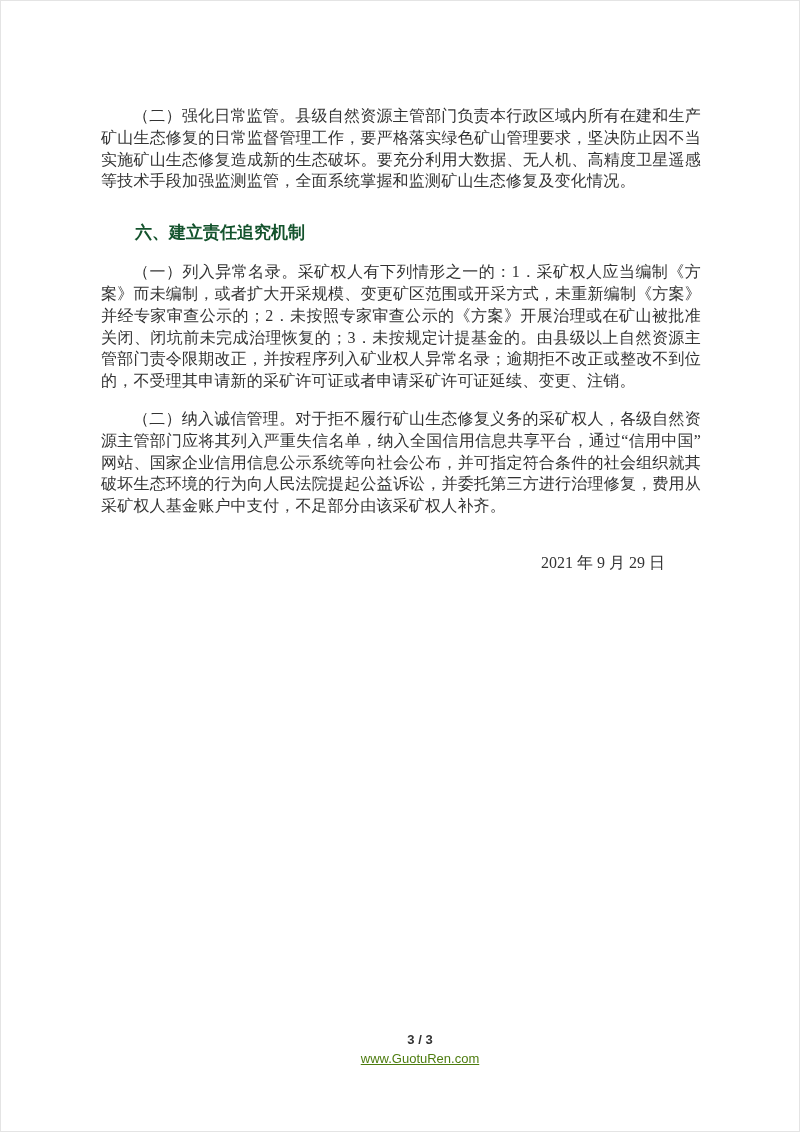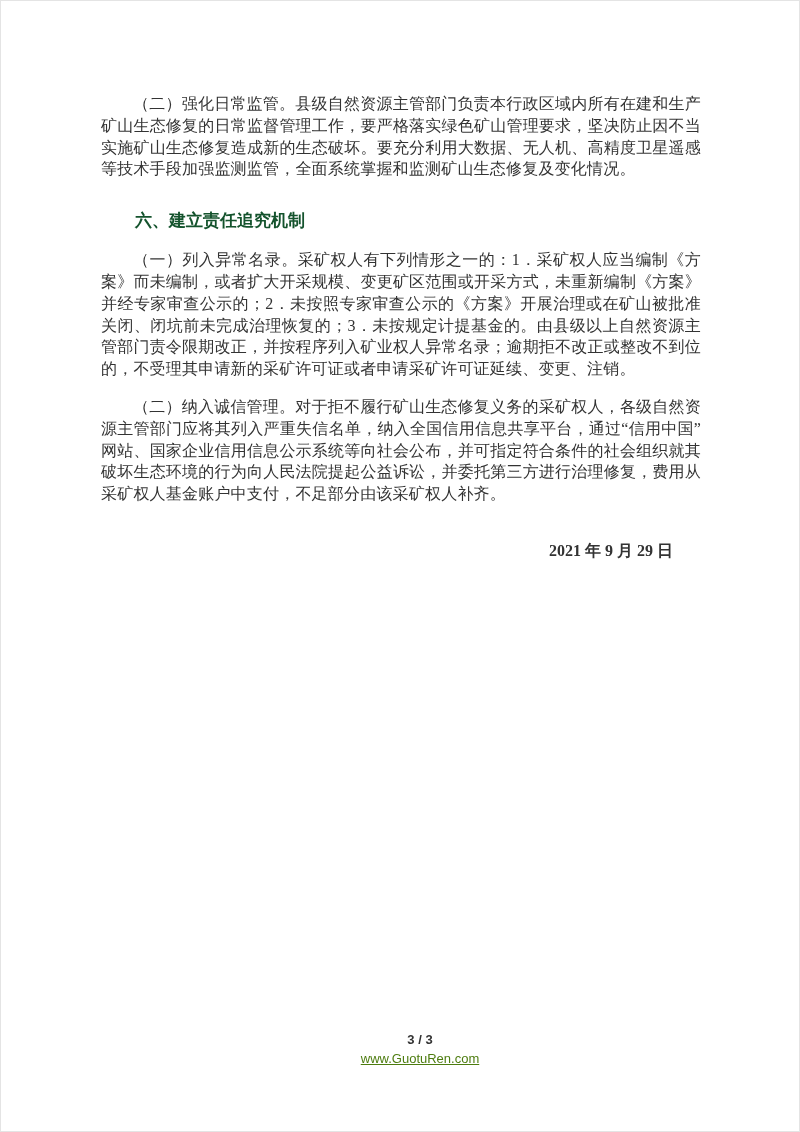--- a/index.html
+++ b/index.html
@@ -9,21 +9,21 @@
     position: relative;
     background: #ffffff;
     box-sizing: border-box;
     border: 1px solid #e4e4e4;
     font-family: "Liberation Serif", "DejaVu Serif", serif;
     color: #333333;
     overflow: hidden;
   }
   .content {
     position: absolute;
-    top: 92px;
+    top: 104px;
     left: 100px;
     width: 600px;
   }
   .para {
     font-size: 16px;
     line-height: 21.8px;
     text-align: justify;
     text-indent: 2em;
     margin: 0 0 16px 0;
     color: #333333;
@@ -46,22 +46,21 @@
   .signature-org {
     font-size: 16px;
     line-height: 22px;
     color: #333333;
     margin: 0 0 10px 0;
   }
   .signature-date {
     font-size: 16px;
     line-height: 22px;
     color: #333333;
-    margin: 6px;
-    font-weight: bold;
+    margin: 14px;
   }
   .footer {
     position: absolute;
     top: 1030px;
     left: 0;
     width: 100%;
     text-align: center;
     font-family: "Liberation Sans", "DejaVu Sans", sans-serif;
     padding-left: 20px;
   }

